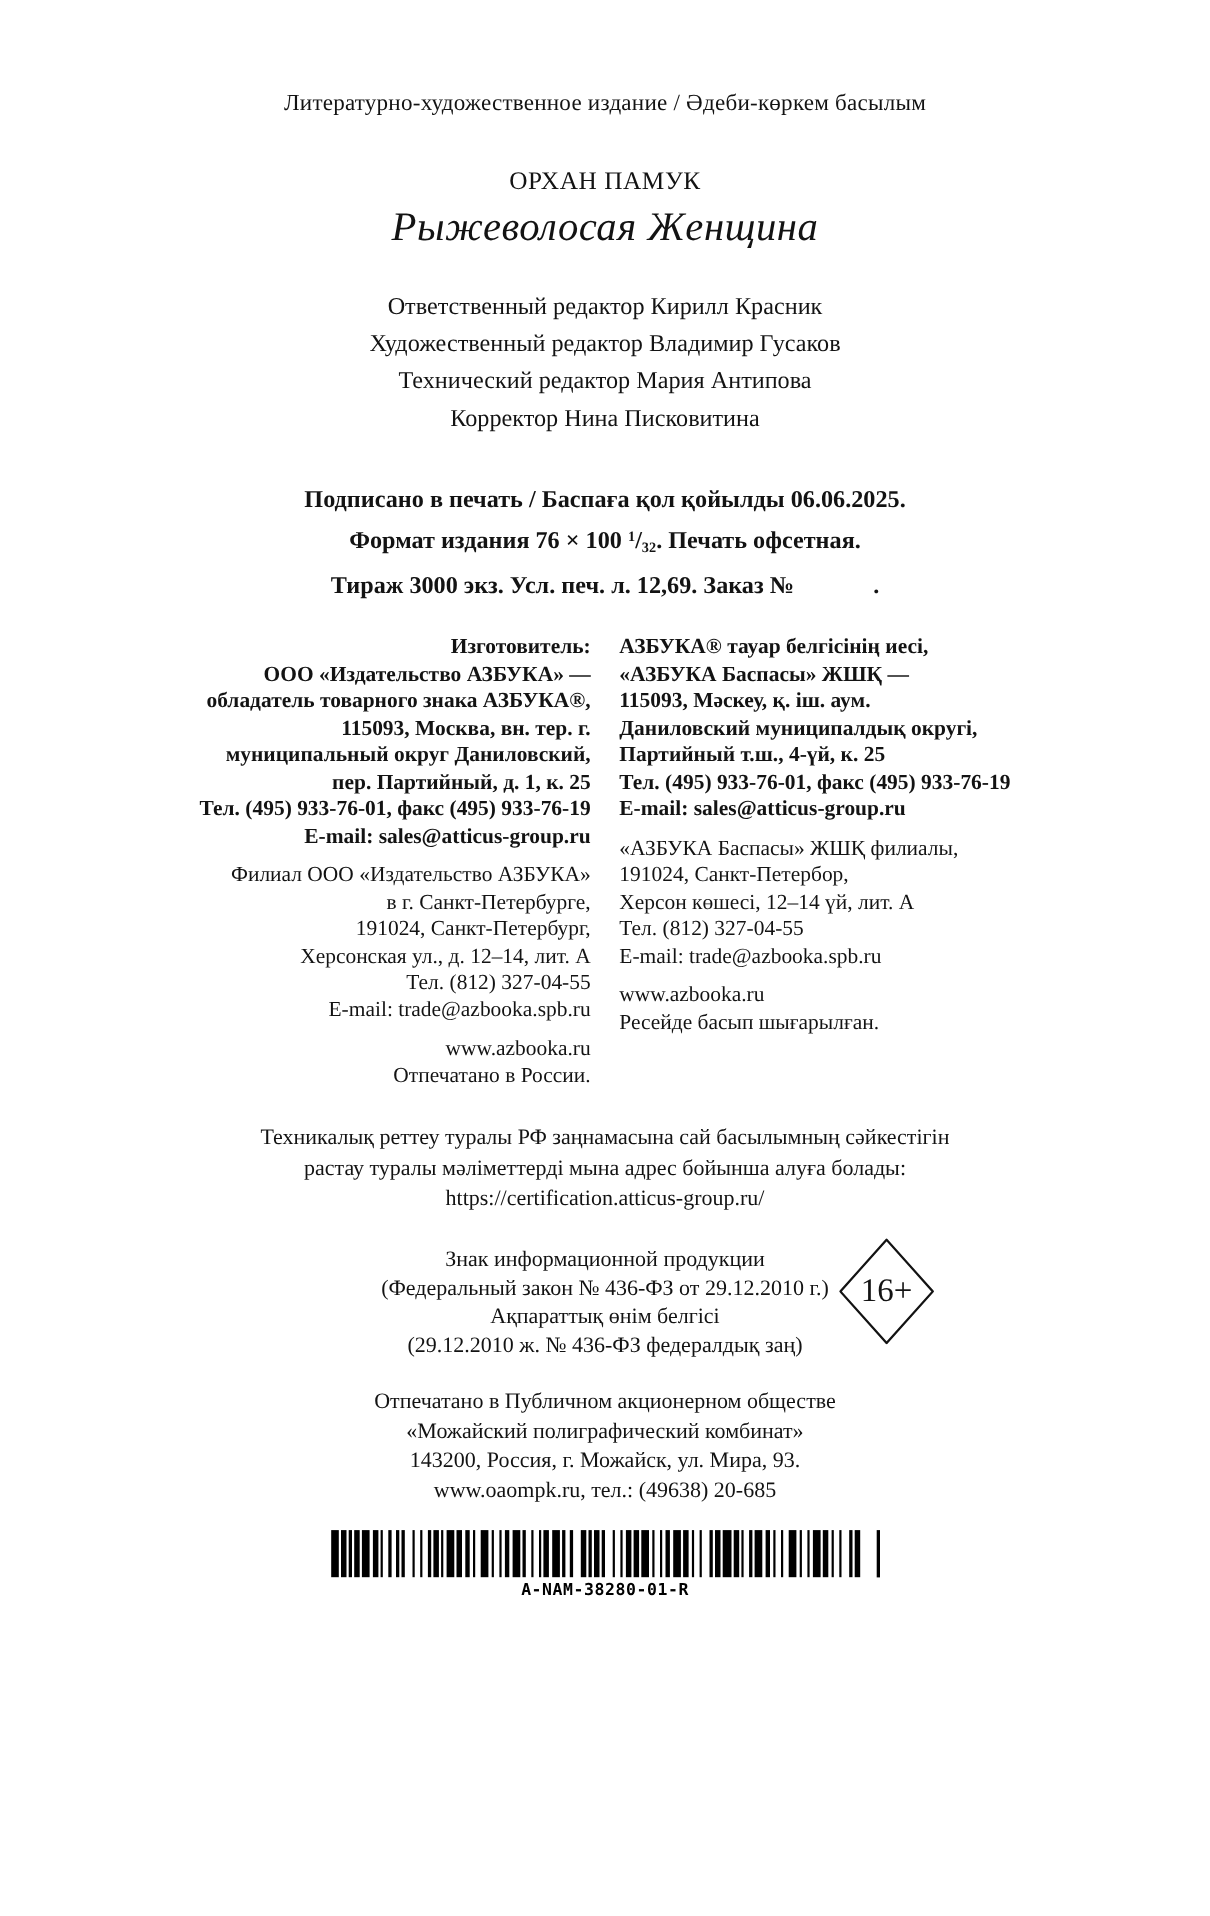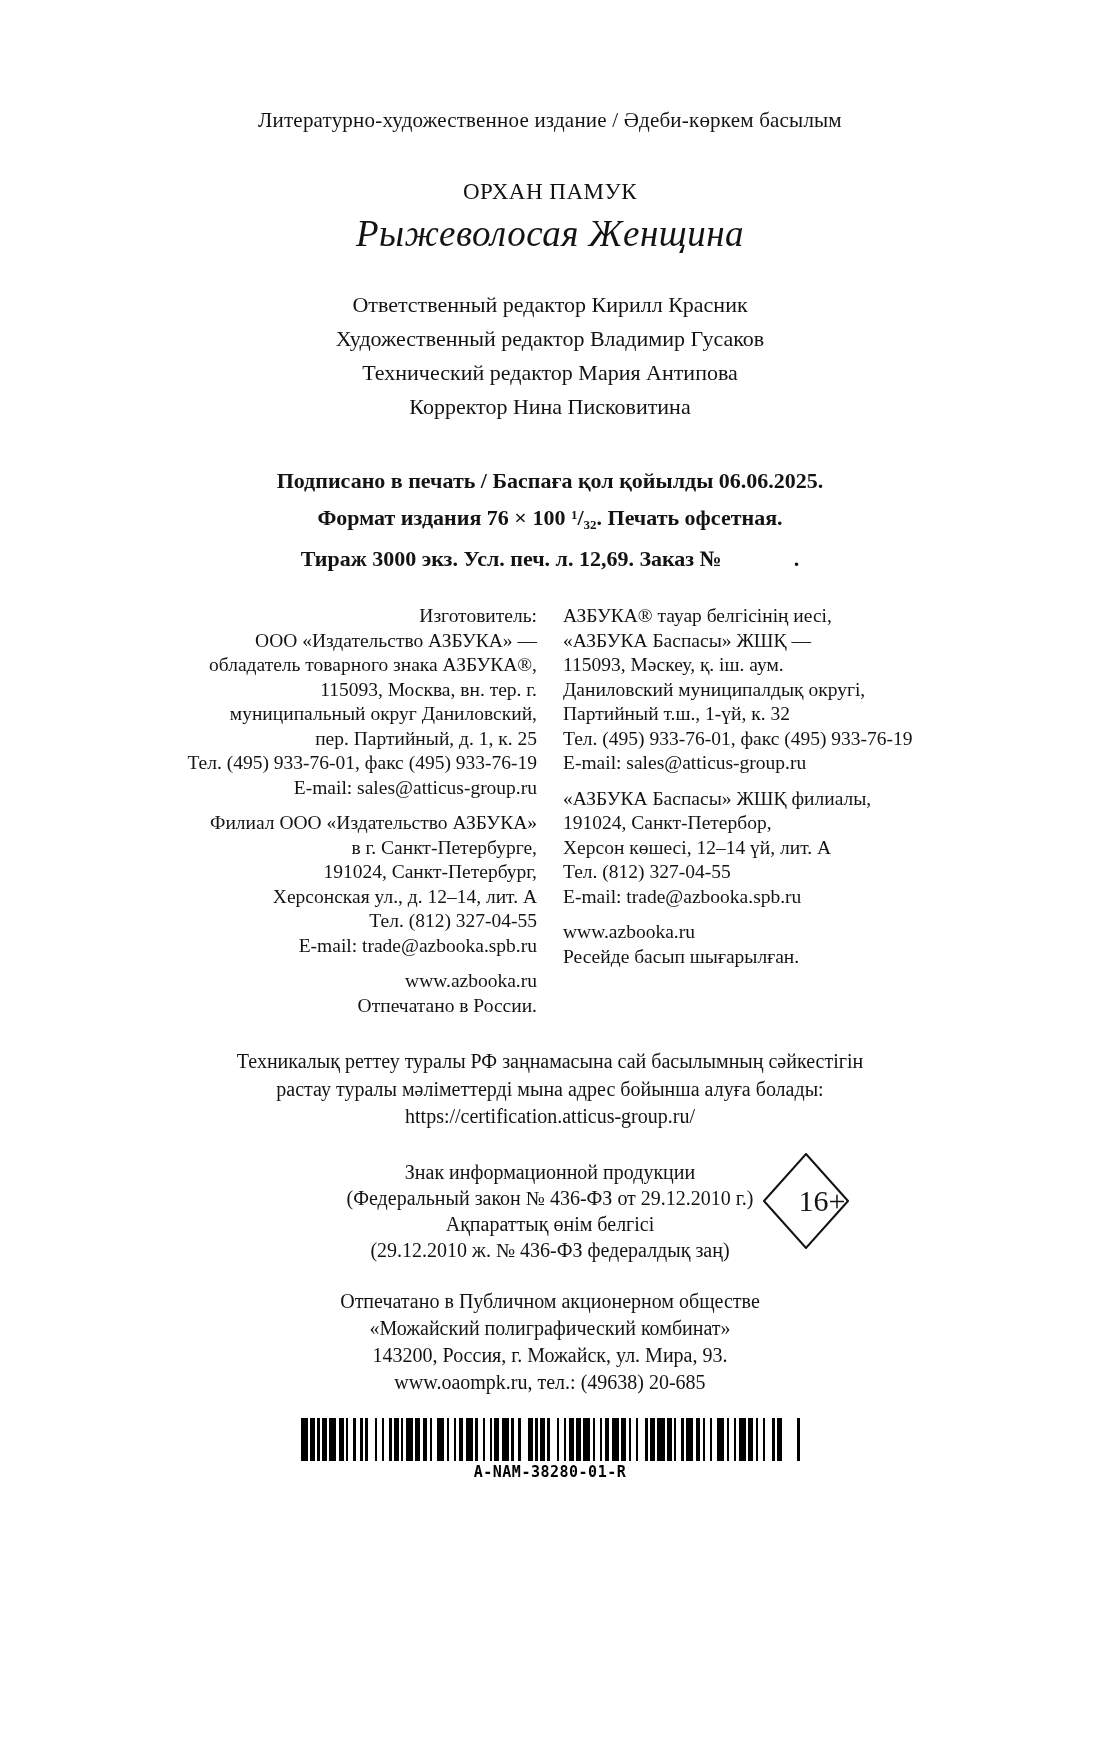--- a/index.html
+++ b/index.html
@@ -2,39 +2,39 @@
 <html><head>
 <meta charset="utf-8">
 <style>
   html,body{margin:0;padding:0;}
   body{
     width:1100px;height:1742px;background:#ffffff;color:#131313;
     font-family:"Liberation Serif", serif;
     position:relative;overflow:hidden;
   }
   .center{text-align:center;}
-  .edition-line{margin-top:108px;font-size:21px;letter-spacing:.2px;}
+  .edition-line{margin-top:81px;font-size:21px;letter-spacing:.2px;}
   .author-name{margin-top:46px;font-size:23px;letter-spacing:.5px;}
   .book-title{margin-top:7px;font-size:37px;font-style:italic;letter-spacing:.5px;}
   .editors{margin-top:33px;font-size:22px;line-height:34px;}
   .print-info{margin-top:40px;font-size:22px;line-height:34px;font-weight:bold;}
   .print-info sup{font-size:13px;vertical-align:6px;}
   .print-info sub{font-size:13px;vertical-align:-4px;}
   .order-gap{display:inline-block;width:72px;}
   .columns{margin-top:28px;display:flex;justify-content:center;gap:26px;font-size:19.5px;}
   .col{width:390px;line-height:24.5px;}
   .col-left{text-align:right;}
   .col-right{text-align:left;}
   .col .block{margin-top:11px;}
-  .col .block:first-child{margin-top:0;}
+  .col .block:first-child{margin-top:0;font-weight:bold;}
   .cert-block{margin-top:30px;font-size:20px;line-height:27.5px;}
   .info-sign-wrap{margin-top:28px;position:relative;font-size:20px;line-height:26px;}
   .age-diamond{position:absolute;left:763px;top:-6px;width:86px;height:96px;}
   .age-diamond svg{display:block;}
-  .age-text{position:absolute;left:16px;top:0;width:86px;height:96px;display:flex;align-items:center;justify-content:center;font-size:30px;}
+  .age-text{position:absolute;left:0;top:0;width:86px;height:96px;display:flex;align-items:center;justify-content:center;font-size:30px;}
   .printer-block{margin-top:25px;font-size:20px;line-height:27px;}
   .barcode-wrap{margin-top:22px;}
   .barcode{width:496px;height:43px;margin:0 auto;display:flex;overflow:hidden;border-right:3px solid #000;}
   .barcode div{flex:none;height:100%;}
   .barcode-label{margin-top:2px;text-align:center;font-family:"DejaVu Sans Mono", monospace;font-weight:bold;font-size:15px;letter-spacing:.5px;color:#000;}
 </style>
 </head>
 <body>
 
 <div class="edition-line center">Литературно-художественное издание / Әдеби-көркем басылым</div>
@@ -79,21 +79,21 @@
       <div>www.azbooka.ru</div>
       <div>Отпечатано в России.</div>
     </div>
   </div>
   <div class="col col-right">
     <div class="block">
       <div>АЗБУКА® тауар белгісінің иесі,</div>
       <div>«АЗБУКА Баспасы» ЖШҚ —</div>
       <div>115093, Мәскеу, қ. іш. аум.</div>
       <div>Даниловский муниципалдық округі,</div>
-      <div>Партийный т.ш., 1-үй, к. 32</div>
+      <div>Партийный т.ш., 4-үй, к. 25</div>
       <div>Тел. (495) 933-76-01, факс (495) 933-76-19</div>
       <div>E-mail: sales@atticus-group.ru</div>
     </div>
     <div class="block">
       <div>«АЗБУКА Баспасы» ЖШҚ филиалы,</div>
       <div>191024, Санкт-Петербор,</div>
       <div>Херсон көшесі, 12–14 үй, лит. А</div>
       <div>Тел. (812) 327-04-55</div>
       <div>E-mail: trade@azbooka.spb.ru</div>
     </div>

